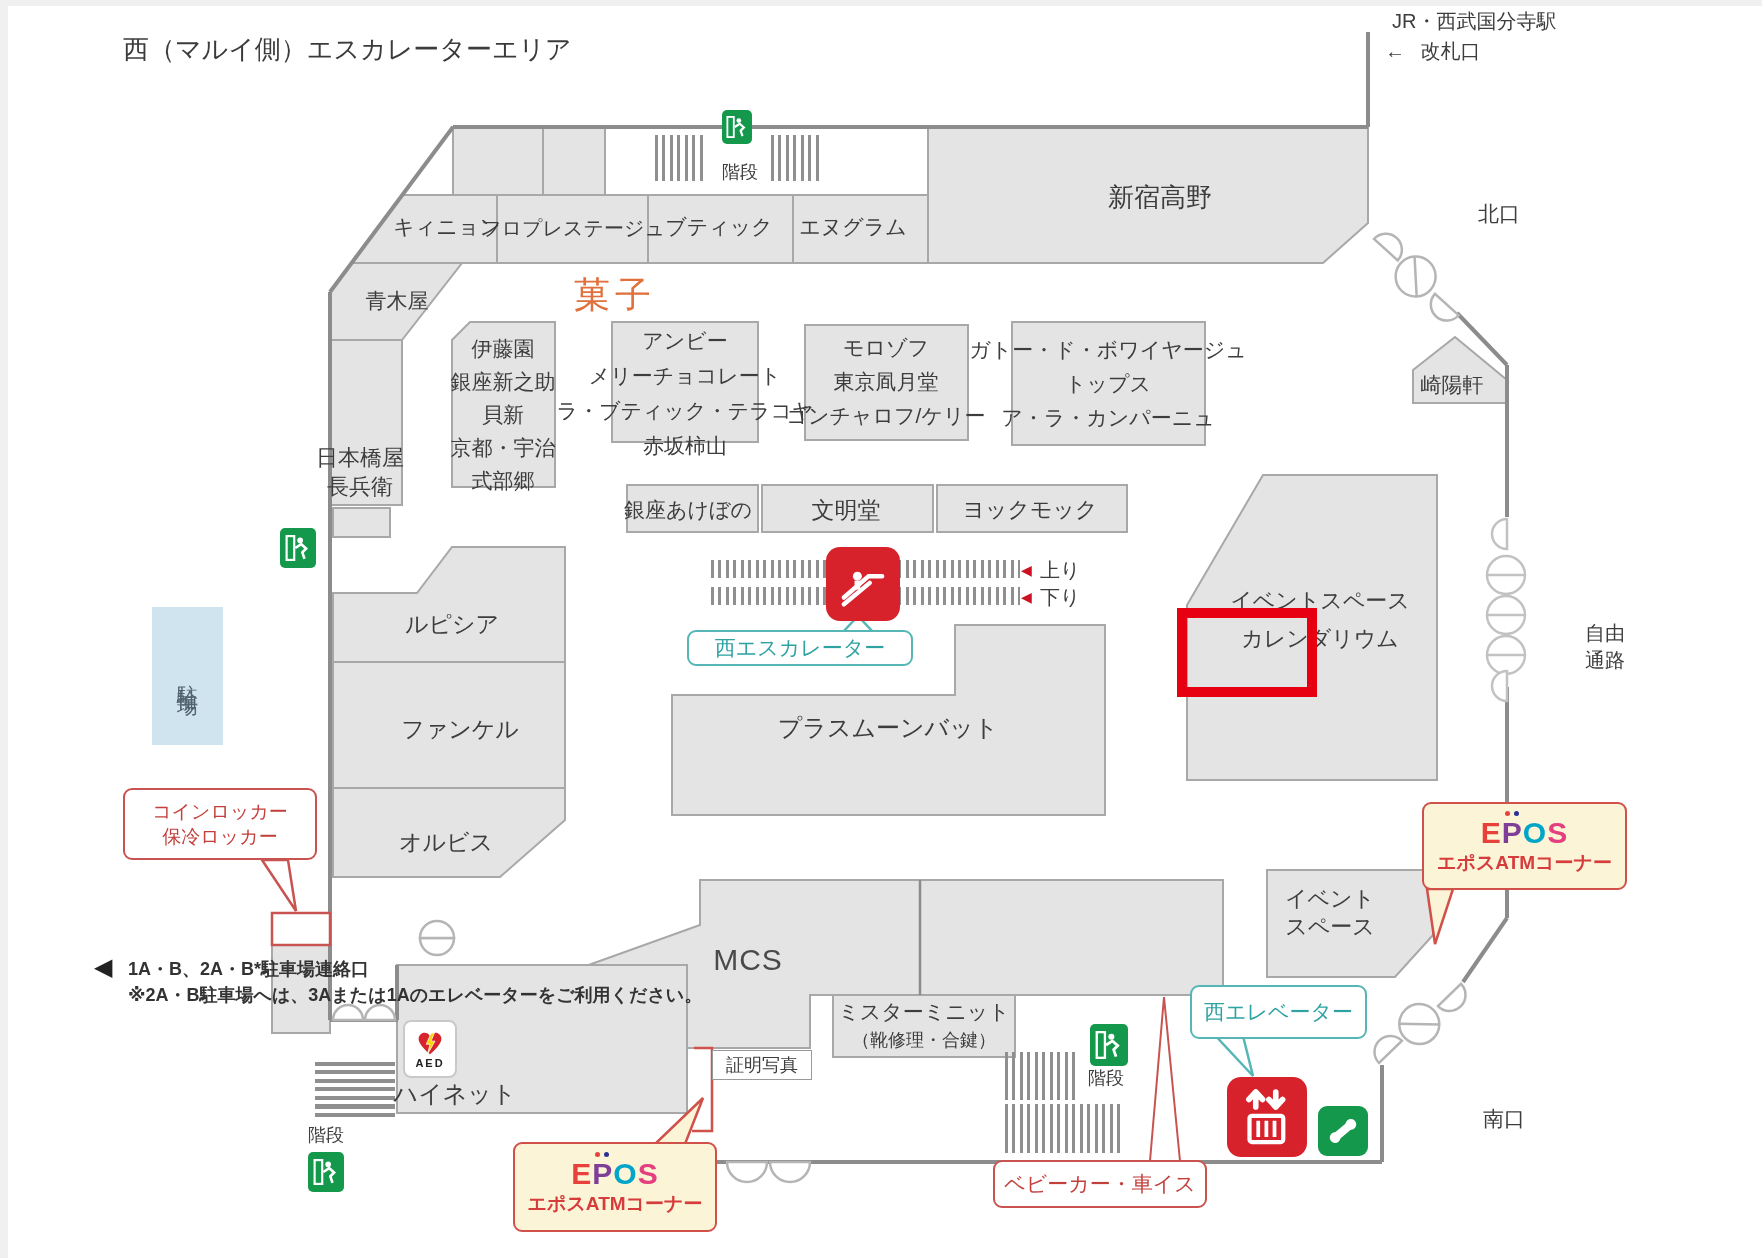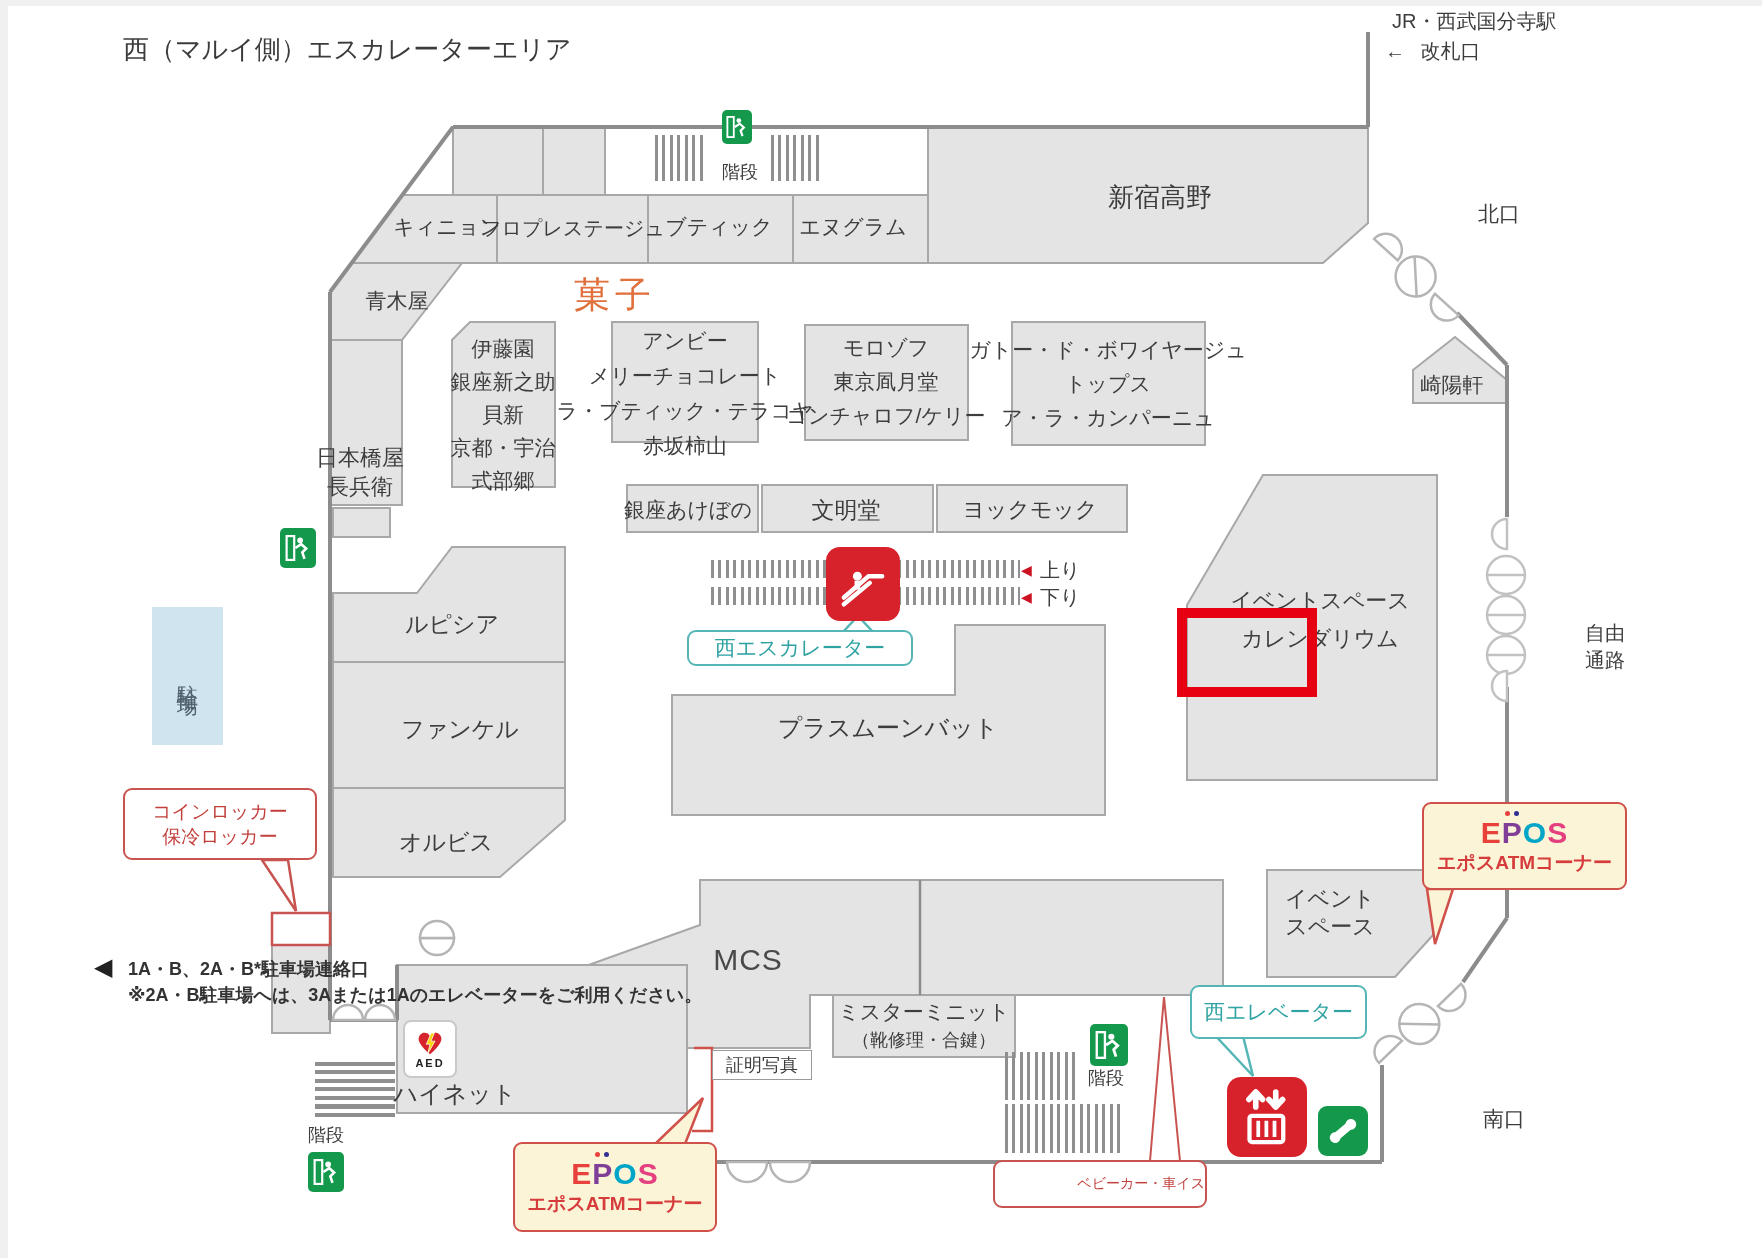--- a/index.html
+++ b/index.html
@@ -321,21 +321,21 @@
   </div>
 
   <div class="callout teal" style="left:687px;top:630px;width:226px;height:36px;font-size:21px;">
     <div>西エスカレーター</div>
   </div>
 
   <div class="callout teal" style="left:1190px;top:985px;width:177px;height:54px;font-size:21px;">
     <div>西エレベーター</div>
   </div>
 
-  <div class="callout" style="left:993px;top:1160px;width:214px;height:48px;font-size:14px;align-items:flex-end;">
+  <div class="callout" style="left:993px;top:1160px;width:214px;height:48px;font-size:21px;">
     <div>ベビーカー・車イス</div>
   </div>
 
   <div class="callout cream" style="left:1422px;top:802px;width:205px;height:88px;">
     <div class="eposword">
       <span class="L0">E</span>
       <span class="L1">P</span>
       <span class="L2">O</span>
       <span class="L3">S</span>
     </div>

